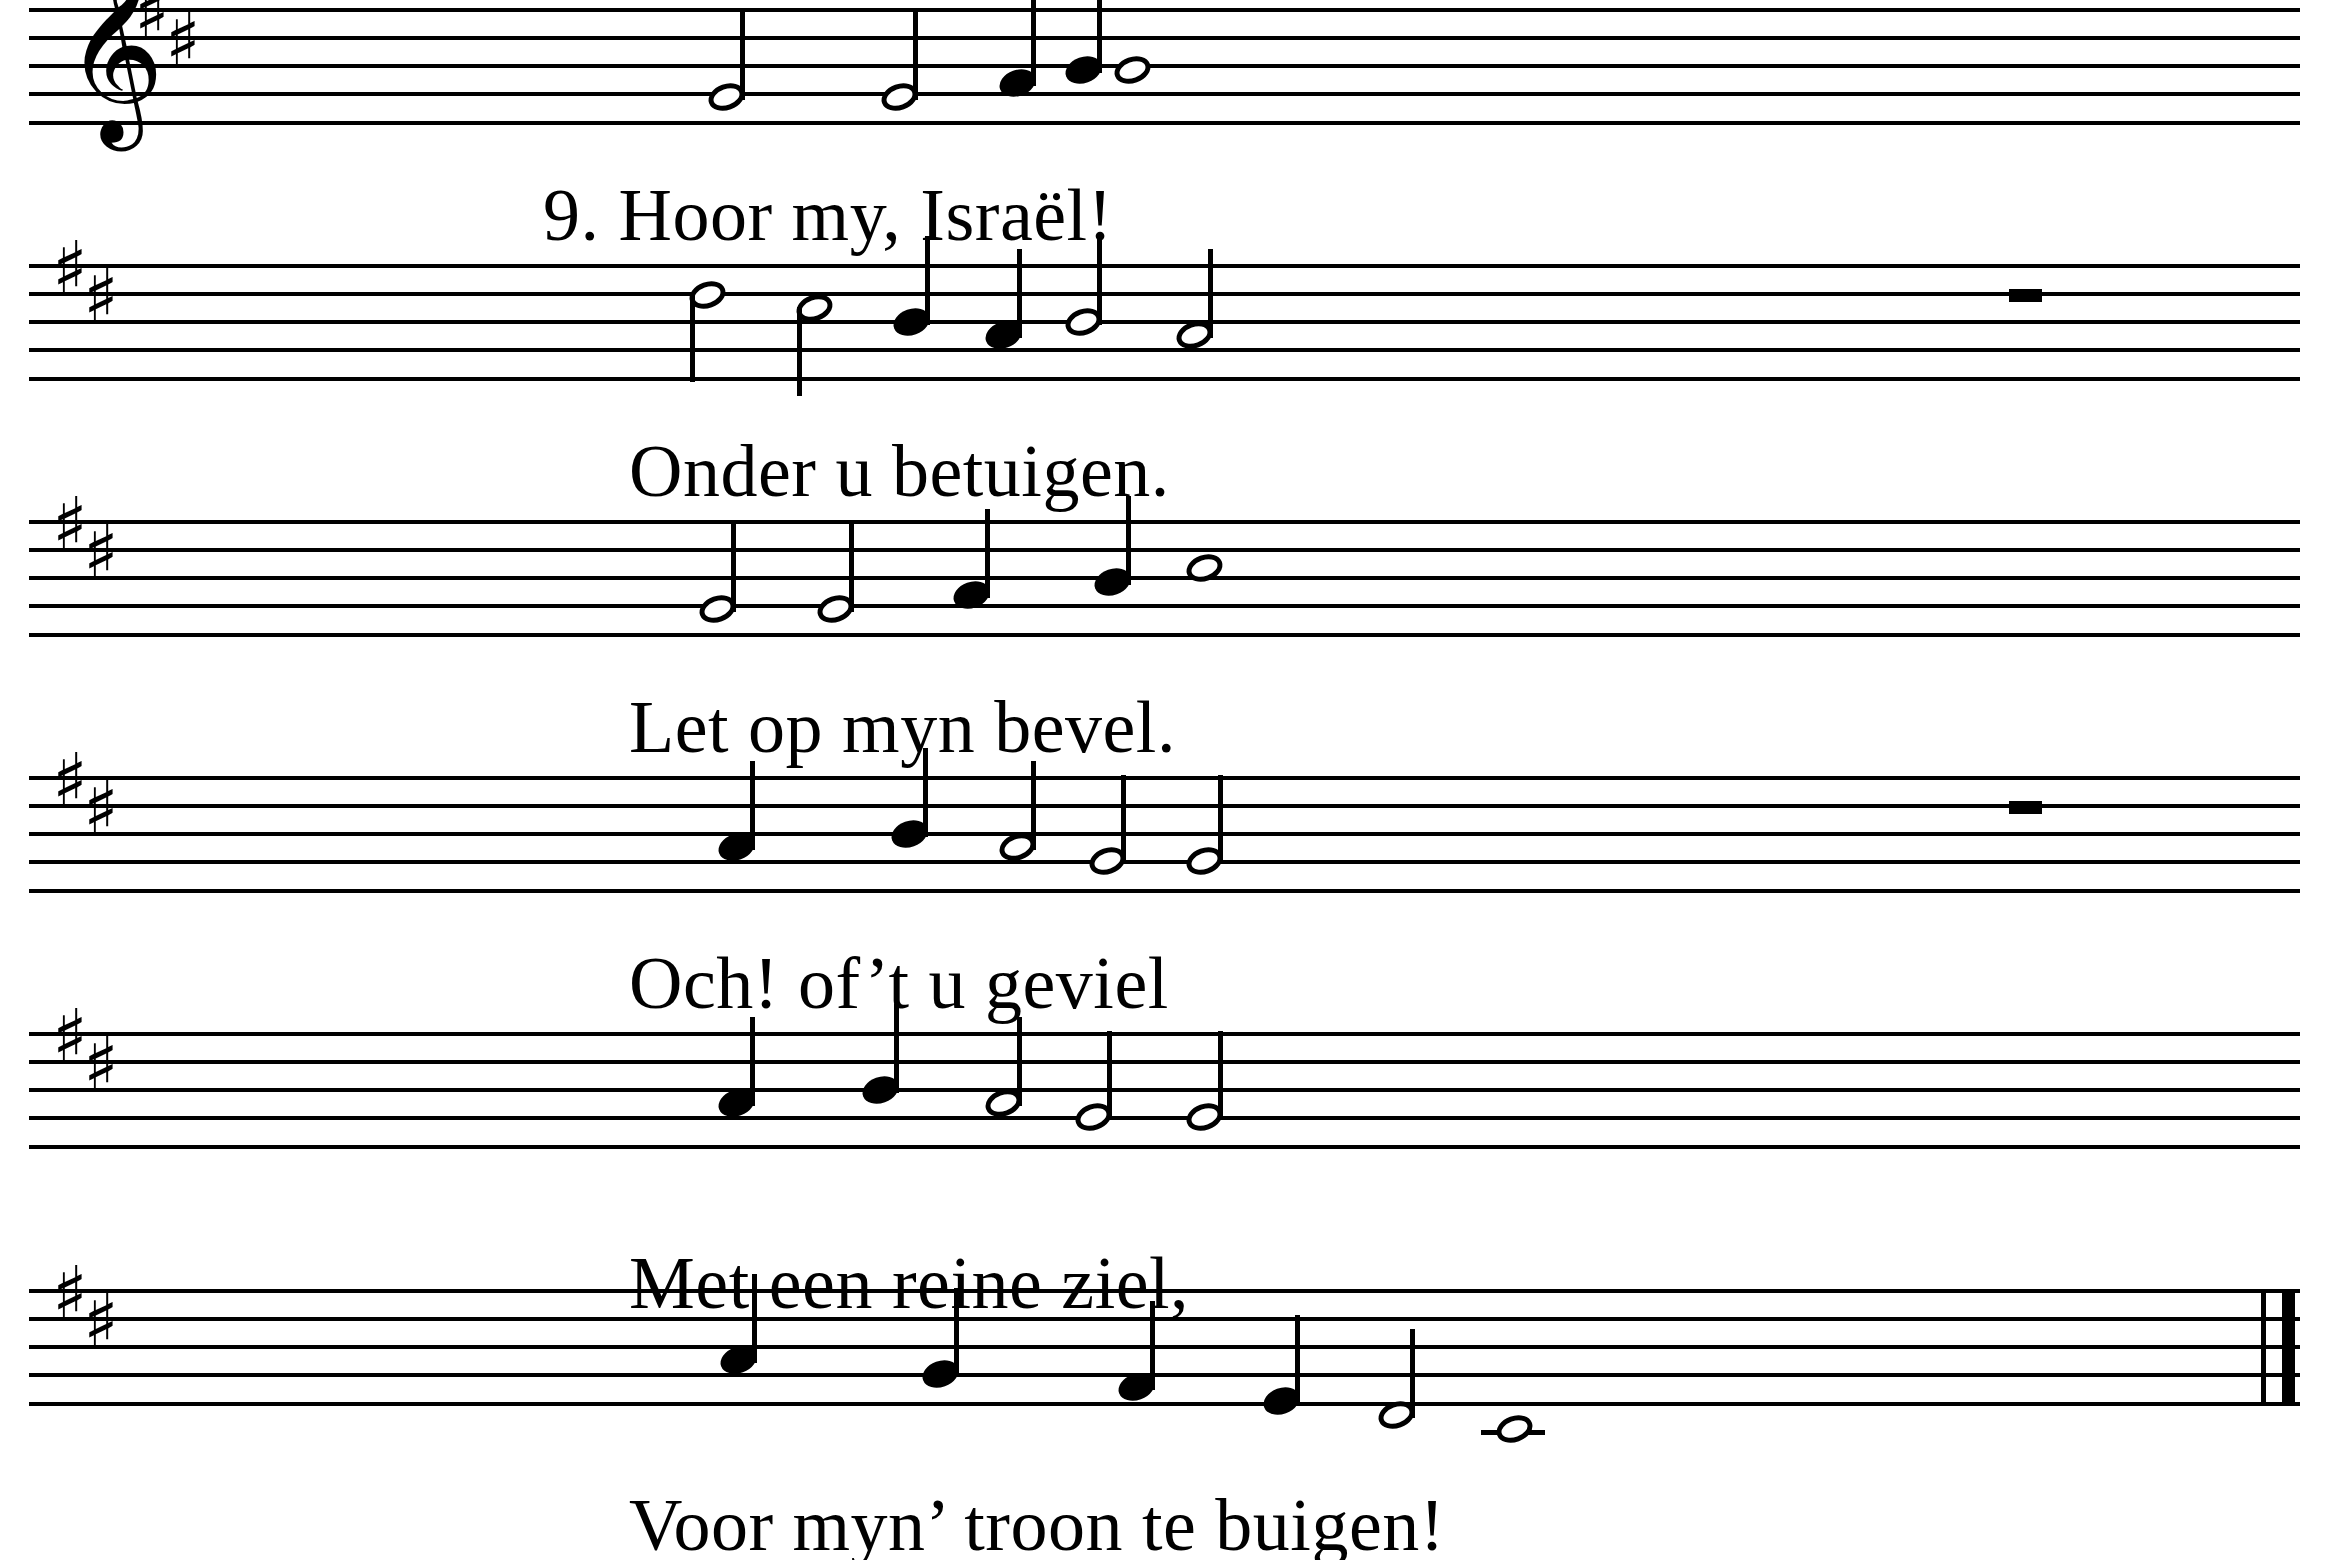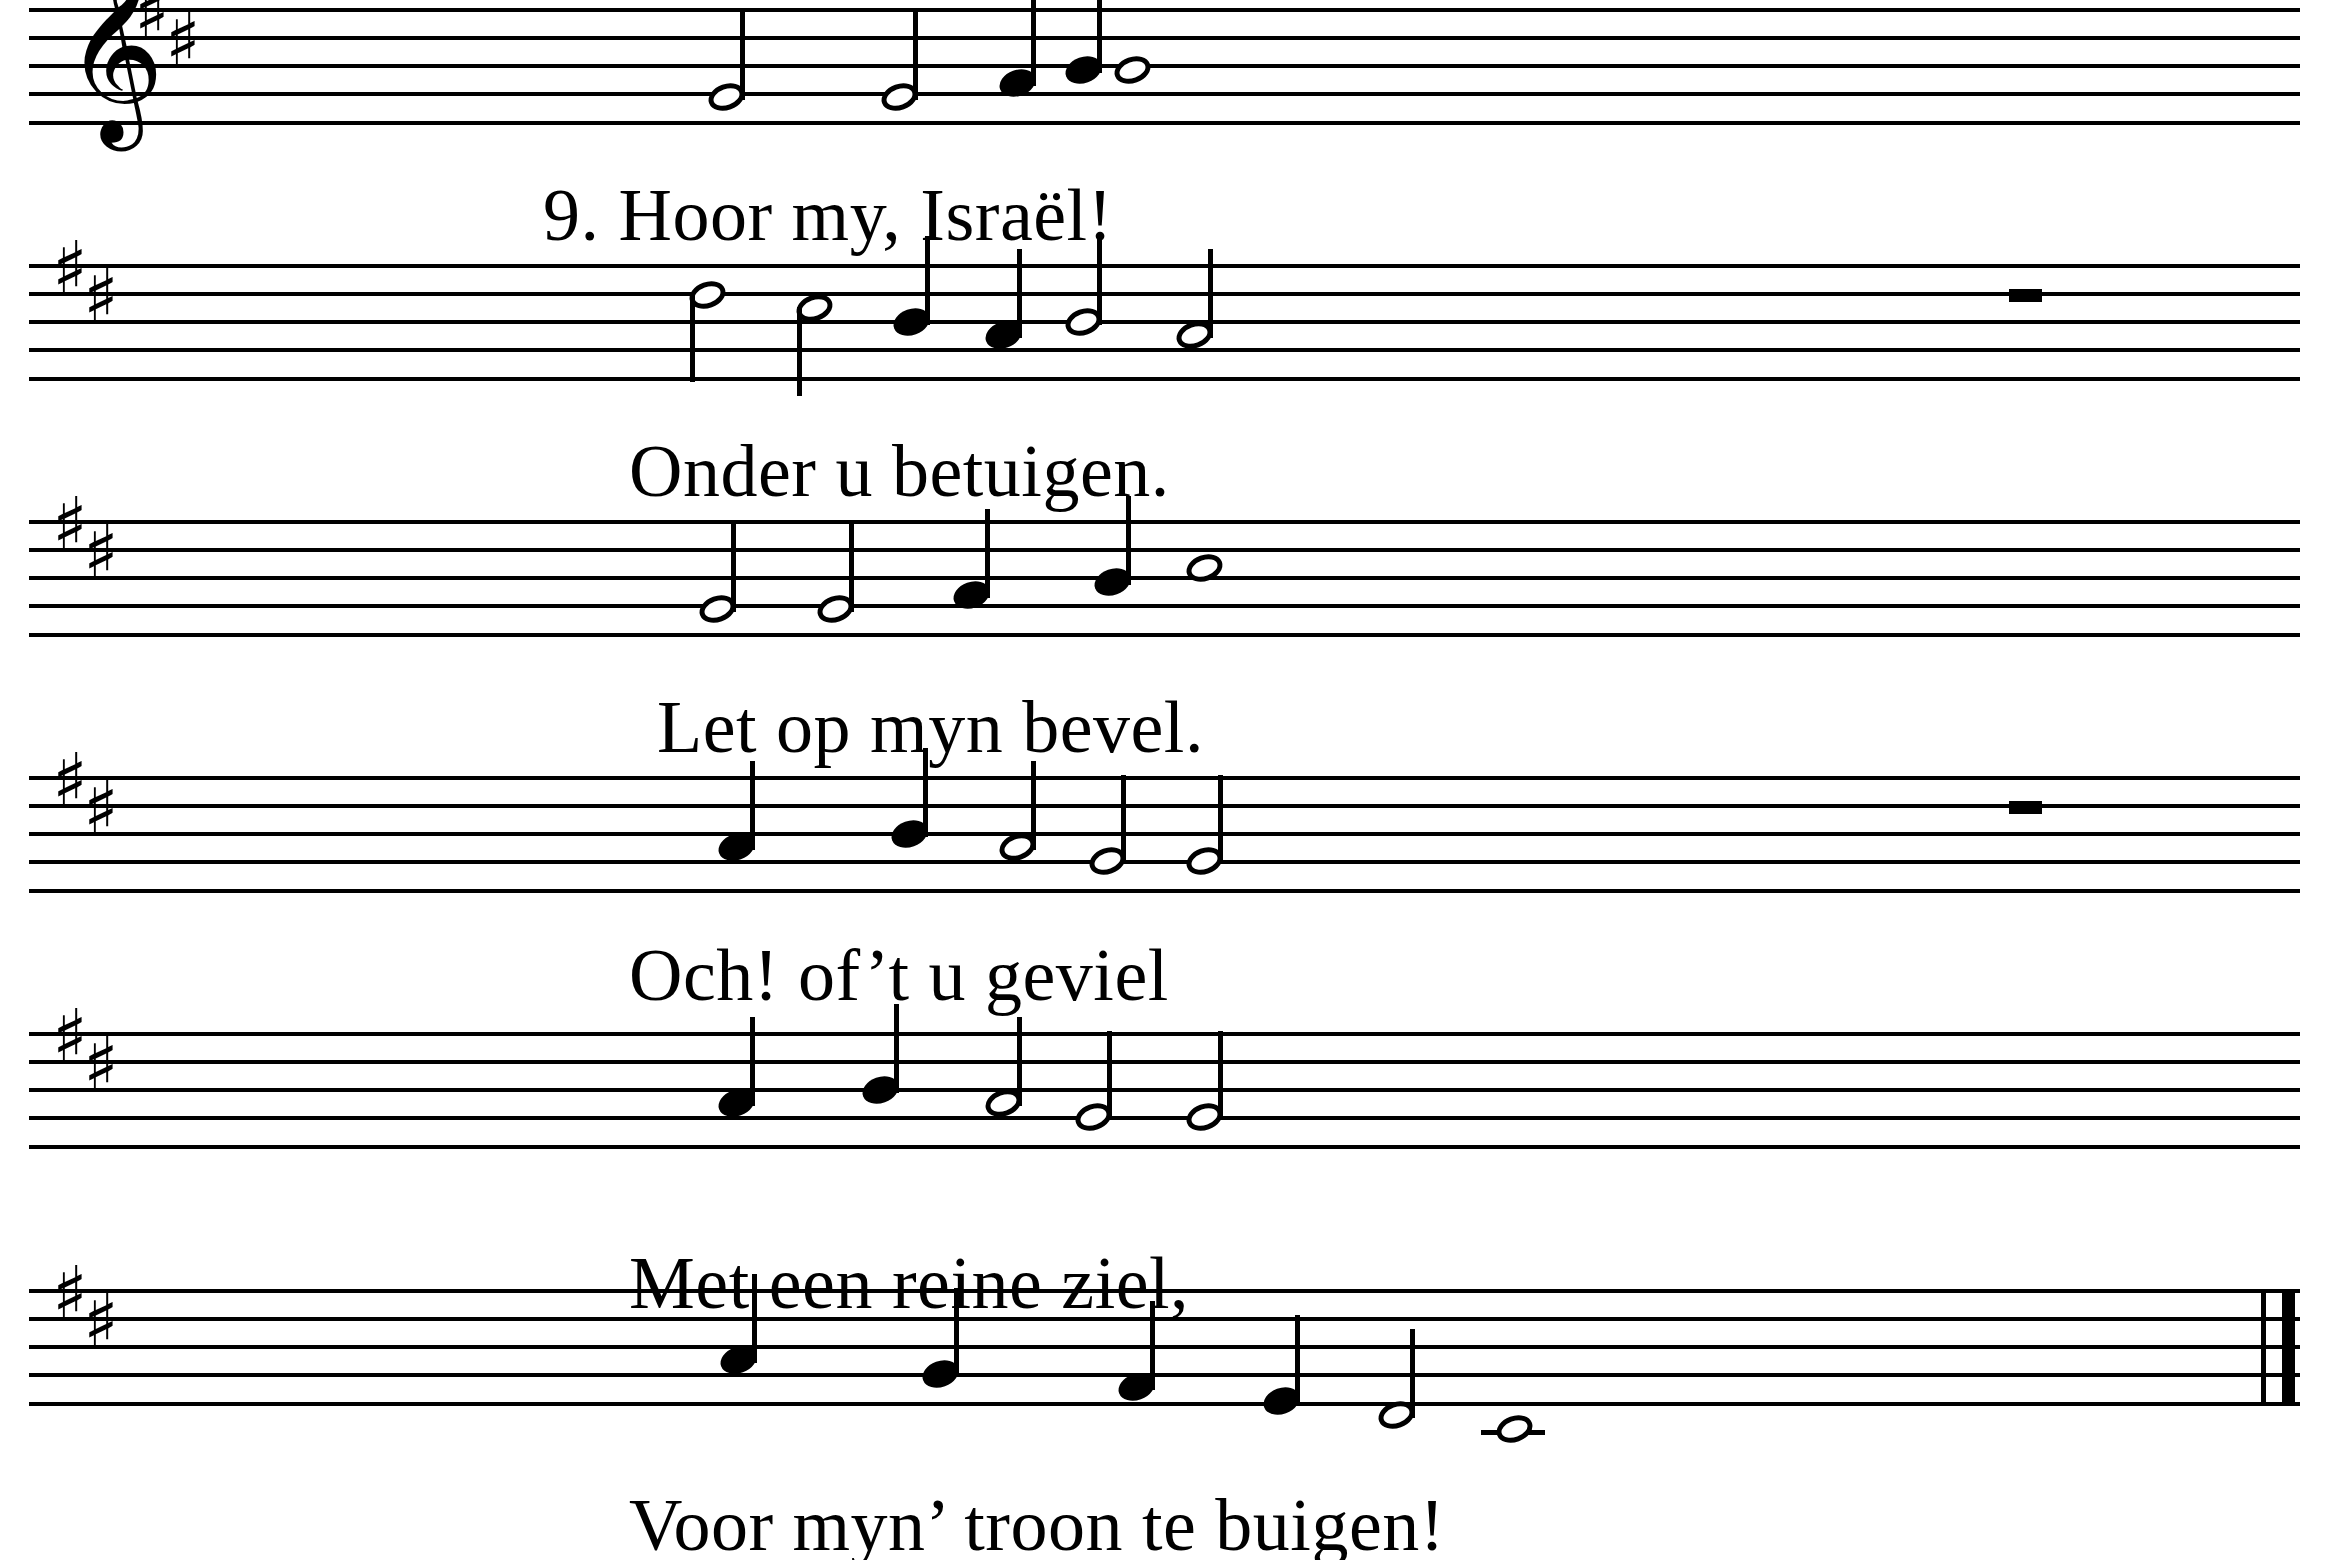--- a/index.html
+++ b/index.html
@@ -238,21 +238,21 @@
           <div class="stem up"></div>
         </div>
       <div class="note filled" style="left:1065px; top:49px;">
           <div class="head"></div>
           <div class="stem up"></div>
         </div>
       <div class="note open" style="left:1157px; top:35px;">
           <div class="head"></div>
         </div>
     </div>
-    <div class="lyric" style="left:629px; top:165px;margin-left:28px;">Let op myn bevel.</div>
+    <div class="lyric" style="left:629px; top:165px;">Let op myn bevel.</div>
   </div>
 
   <div class="system" style="top:776px;">
     <div class="staff">
       <div class="line l0"></div>
       <div class="line l1"></div>
       <div class="line l2"></div>
       <div class="line l3"></div>
       <div class="line l4"></div>
 
@@ -275,21 +275,21 @@
           <div class="head"></div>
           <div class="stem up"></div>
         </div>
       <div class="note open" style="left:1157px; top:72px;">
           <div class="head"></div>
           <div class="stem up"></div>
         </div>
 
       <div class="rest" style="left:1980px; top:25px;"></div>
     </div>
-    <div class="lyric" style="left:629px; top:157px;">Och! of’t u geviel</div>
+    <div class="lyric" style="left:629px; top:165px;">Och! of’t u geviel</div>
   </div>
 
   <div class="system" style="top:1032px;">
     <div class="staff">
       <div class="line l0"></div>
       <div class="line l1"></div>
       <div class="line l2"></div>
       <div class="line l3"></div>
       <div class="line l4"></div>
 

